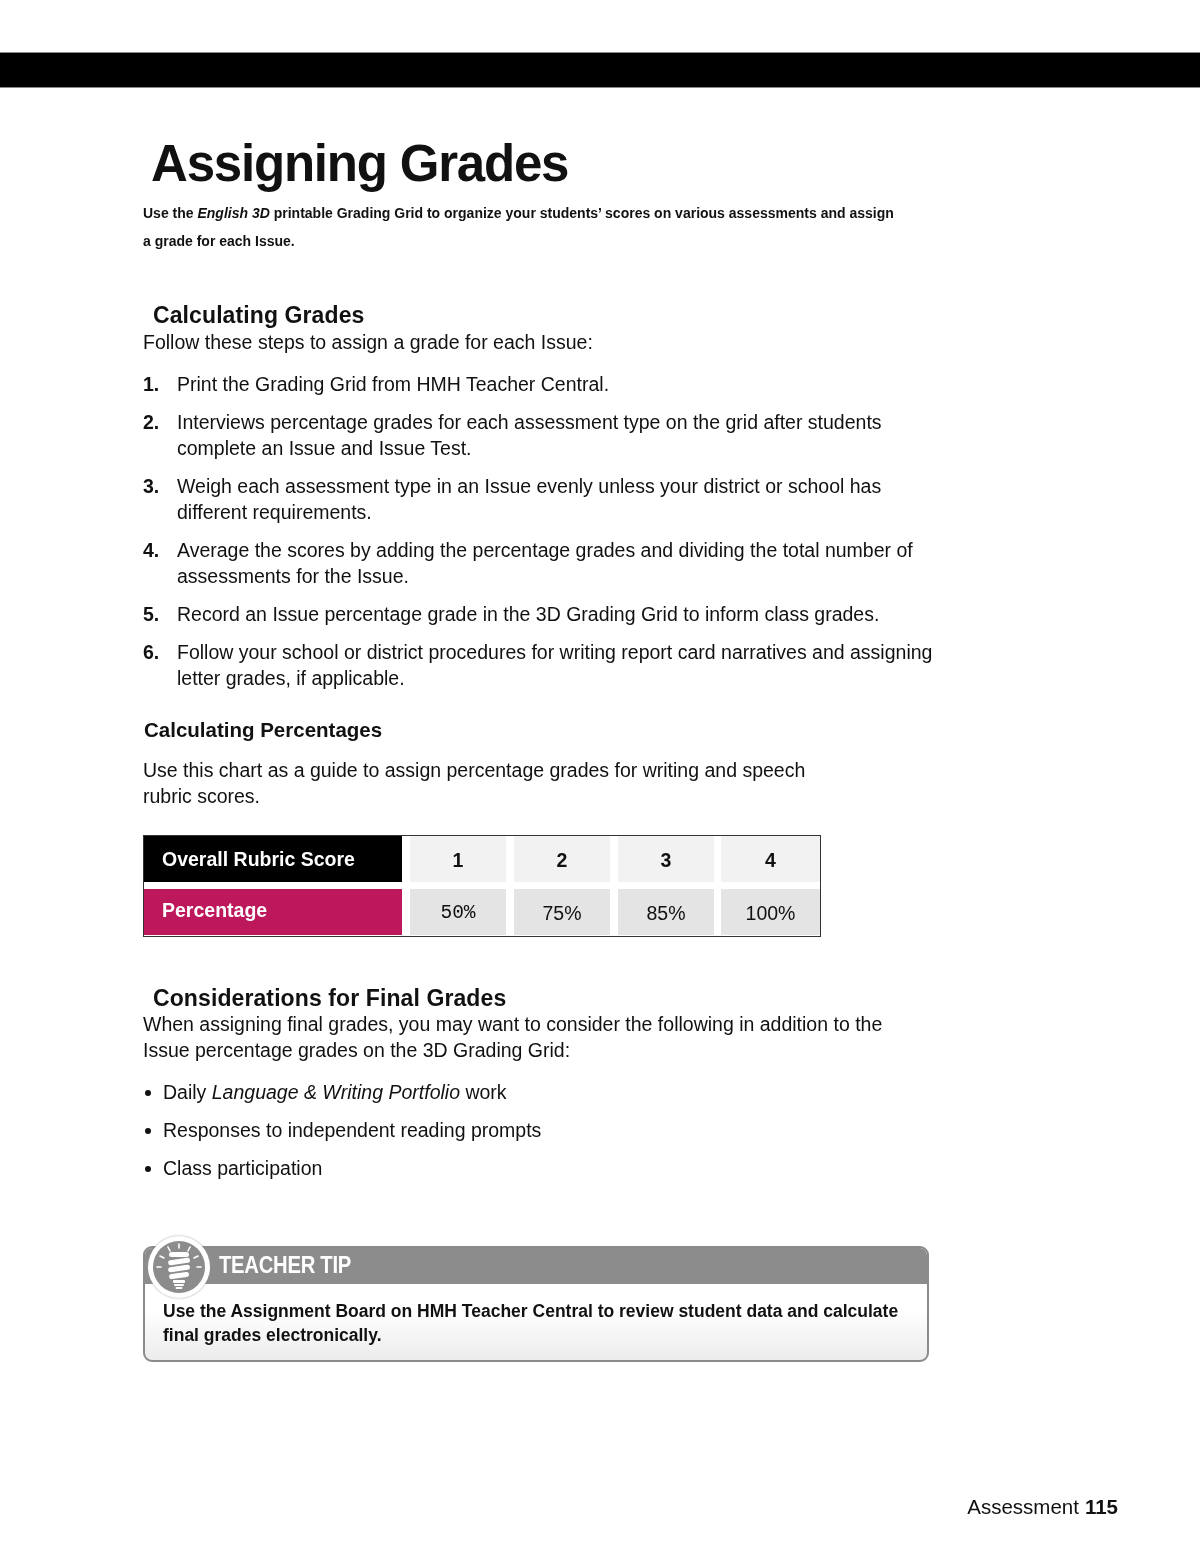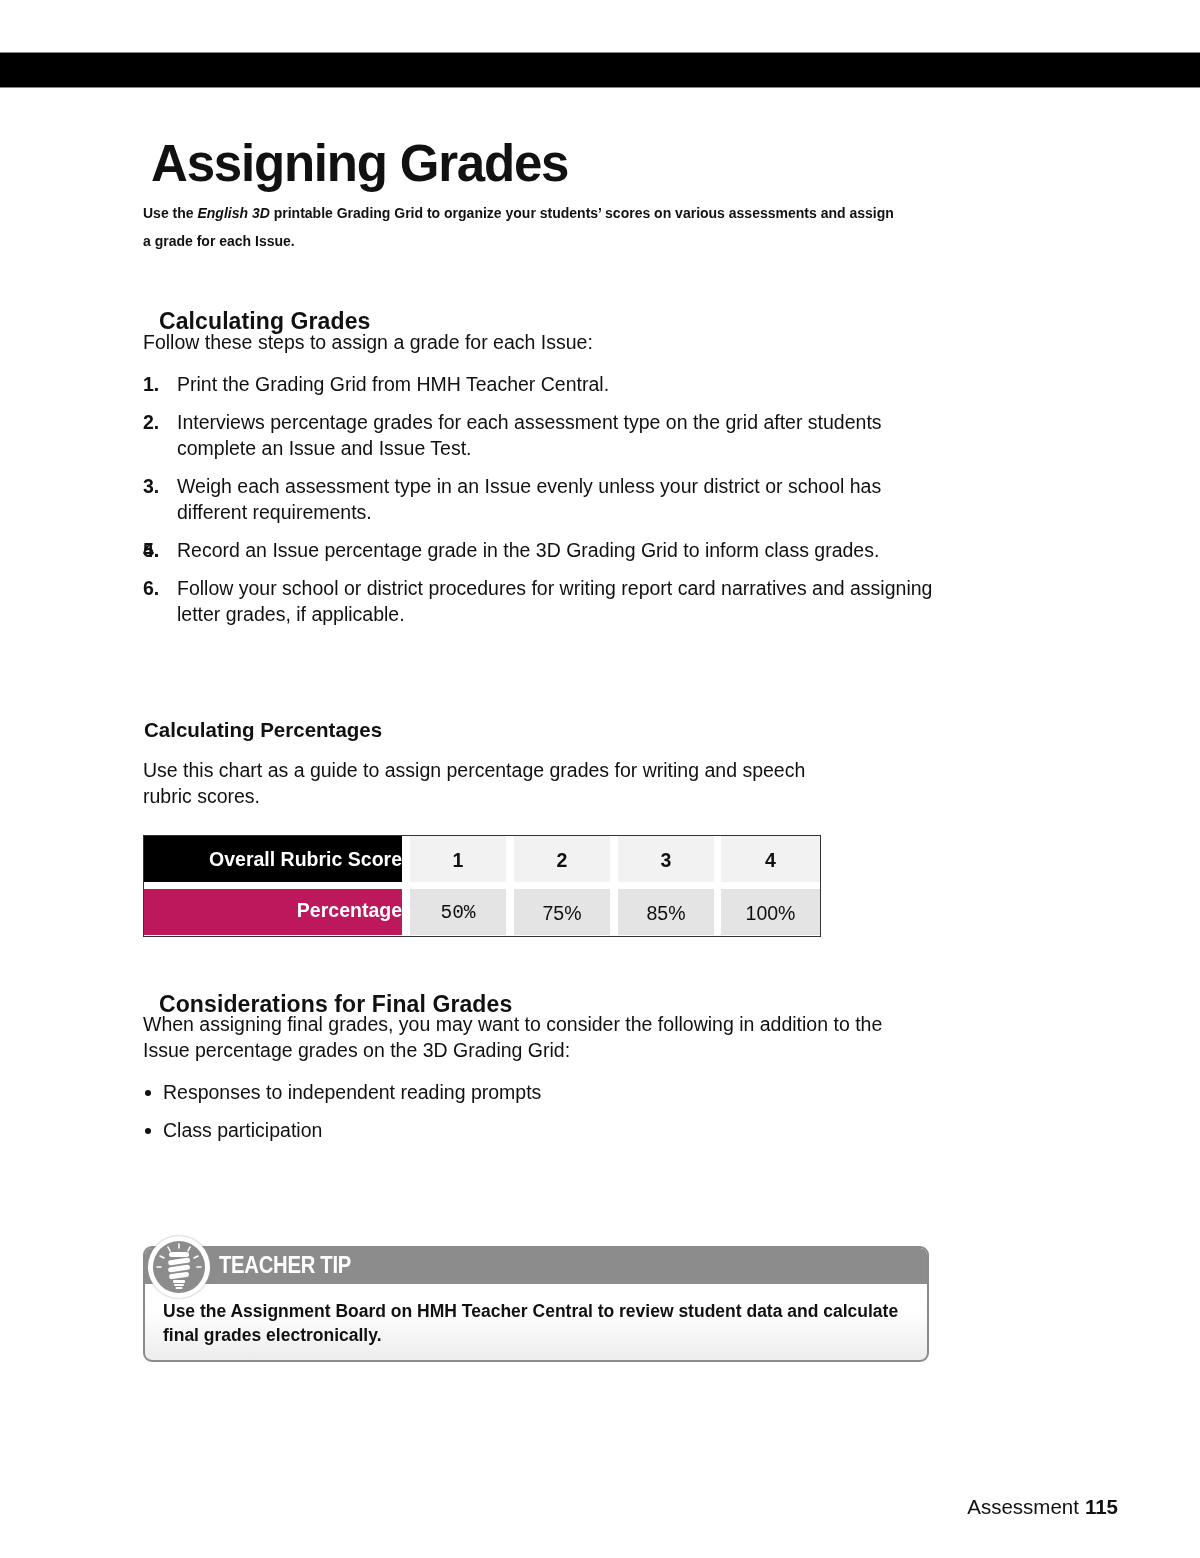--- a/index.html
+++ b/index.html
@@ -16,21 +16,21 @@
       position: absolute; top: 124px; left: 0; margin: 8px;
       font-size: 51px; font-weight: bold; letter-spacing: -1.2px; line-height: 64px;
       white-space: nowrap;
       text-align: right;
     }
     .intro {
       position: absolute; top: 199px; left: 0; width: 760px; margin: 0;
       font-size: 14px; font-weight: bold; line-height: 28px;
     }
     .h2 {
-      position: absolute; left: 1px; margin: 15px; font-weight: 900; font-size: 23px;
+      position: absolute; left: 1px; margin: 9px; font-weight: 900; font-size: 23px;
       letter-spacing: 0.1px; white-space: nowrap;
     }
     .h3 {
       position: absolute; left: 1px; margin: 0; font-weight: 900; font-size: 20.5px;
       white-space: nowrap;
     }
     .p {
       position: absolute; left: 0; margin: 0; font-size: 19.5px; line-height: 26px;
       width: 780px;
     }
@@ -45,21 +45,21 @@
     .rubric {
       position: absolute; left: 143px; top: 835px; width: 676px; height: 100px;
       border: 1px solid #333; background: #fff;
     }
     .rubric .row { position: absolute; left: 0; height: 46px; width: 676px; }
     .rubric .row.r1 { top: 0; }
     .rubric .row.r2 { top: 53px; }
     .rubric .hcell {
       position: absolute; left: 0; top: 0; width: 258px; height: 46px;
       color: #fff; font-weight: 900; font-size: 19.5px; line-height: 46px;
-      padding-left: 18px; box-sizing: border-box; white-space: nowrap; text-align: right;
+      padding-left: 18px; box-sizing: border-box; white-space: nowrap;
     }
     .r1 .hcell { background: #000; }
     .r2 .hcell { background: #be185d; line-height: 42px; }
     .rubric .cell {
       position: absolute; top: 0; height: 46px; width: 96px; text-align: center;
       line-height: 48px; font-size: 19.5px;
     }
     .r1 .cell { background: #f2f2f2; font-weight: bold; }
     .r2 .cell { background: #e4e4e4; }
     .bullets { position: absolute; left: 0; top: 1079px; margin: 0; padding: 0; list-style: none; }
@@ -110,32 +110,33 @@
 
   <p class="intro"><span>Use the </span><em>English 3D</em><span> printable Grading Grid to organize your students’ scores on various assessments and assign a grade for each Issue.</span></p>
 
   <h2 class="h2" style="top:293px;">Calculating Grades</h2>
   <p class="p" style="top:329px;">Follow these steps to assign a grade for each Issue:</p>
 
   <ol class="steps">
     <li class="step"><span class="step-num">1.</span><span>Print the Grading Grid from HMH Teacher Central.</span></li>
     <li class="step"><span class="step-num">2.</span><span>Interviews percentage grades for each assessment type on the grid after students complete an Issue and Issue Test.</span></li>
     <li class="step"><span class="step-num">3.</span><span>Weigh each assessment type in an Issue evenly unless your district or school has different requirements.</span></li>
-    <li class="step"><span class="step-num">4.</span></li>
+    <li class="step"><span class="step-num">4.</span><span>Average the scores by adding the percentage grades and dividing the total number of assessments for the Issue.</span></li>
     <li class="step"><span class="step-num">5.</span><span>Record an Issue percentage grade in the 3D Grading Grid to inform class grades.</span></li>
     <li class="step"><span class="step-num">6.</span><span>Follow your school or district procedures for writing report card narratives and assigning letter grades, if applicable.</span></li>
   </ol>
 
   <h3 class="h3" style="top:718px;">Calculating Percentages</h3>
   <p class="p" style="top:757px; width:700px;">Use this chart as a guide to assign percentage grades for writing and speech rubric scores.</p>
 
   <h2 class="h2" style="top:976px;">Considerations for Final Grades</h2>
   <p class="p" style="top:1011px;">When assigning final grades, you may want to consider the following in addition to the Issue percentage grades on the 3D Grading Grid:</p>
 
   <ul class="bullets">
+    <li class="bullet"><span>Daily </span><em>Language &amp; Writing Portfolio</em><span> work</span></li>
     <li class="bullet"><span>Responses to independent reading prompts</span></li>
     <li class="bullet"><span>Class participation</span></li>
   </ul>
 </div>
 
 <div class="rubric">
   <div class="row r1">
     <div class="hcell">Overall Rubric Score</div>
     <div class="cell" style="left:266px;">1</div>
     <div class="cell" style="left:370px;">2</div>

